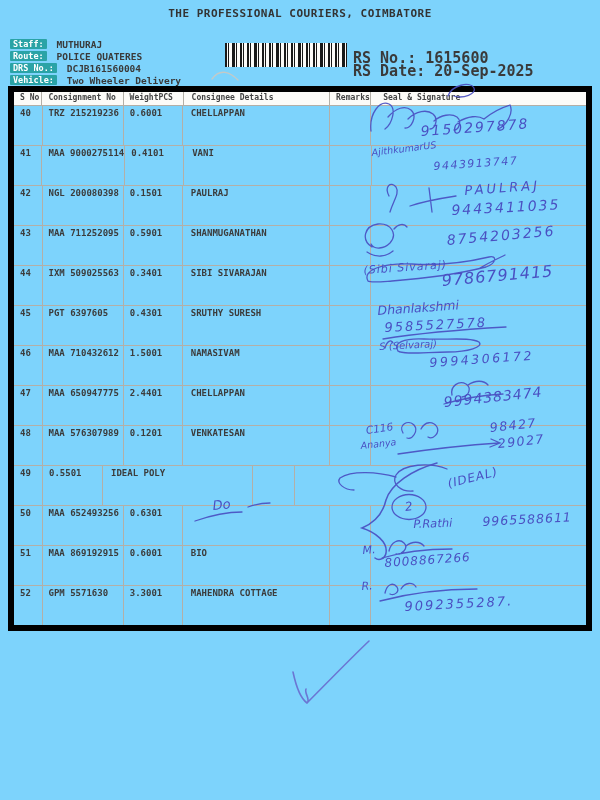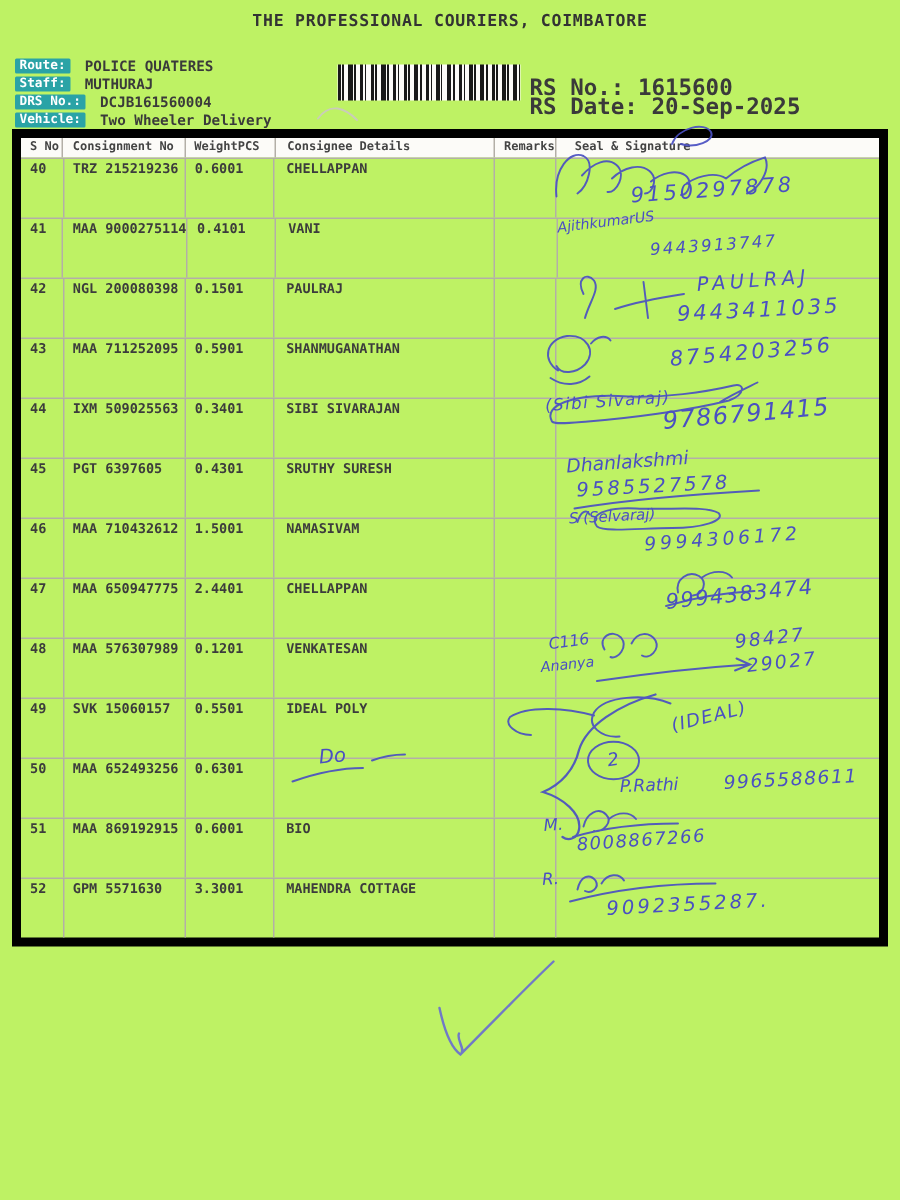--- a/index.html
+++ b/index.html
@@ -1,17 +1,17 @@
 <!DOCTYPE html>
 <html><head>
 <meta charset="utf-8">
 <style>
   html,body{margin:0;padding:0;}
   body{width:600px;height:800px;background:#e8e6e2;}
-  .page{position:relative;width:600px;height:800px;background:#bef264;overflow:hidden;
+  .page{position:relative;width:600px;height:800px;background:#7dd3fc;overflow:hidden;
         font-family:"DejaVu Sans Mono", "Liberation Mono", monospace;color:#3c3c3c;}
 
   
   .title{position:absolute;top:7px;left:0;width:600px;text-align:center;
          font-size:11px;font-weight:bold;letter-spacing:.5px;color:#333;}
   .subtitle{position:absolute;top:22px;left:0;width:600px;text-align:center;
          font-size:11px;font-weight:bold;letter-spacing:.2px;color:#333;}
 
   .meta{position:absolute;left:10px;top:39px;font-size:9.5px;font-weight:bold;line-height:12px;color:#3a3a3a;}
   .meta .line{height:12px;white-space:nowrap;}
@@ -75,26 +75,26 @@
 </style>
 </head>
 <body>
 
 <div class="page">
 
   <div class="title">THE PROFESSIONAL COURIERS, COIMBATORE</div>
 
   <div class="meta">
     <div class="line">
+      <span class="chip">Staff:</span>
+      <span class="v">MUTHURAJ</span>
+    </div>
+    <div class="line">
       <span class="chip">Route:</span>
       <span class="v">POLICE QUATERES</span>
-    </div>
-    <div class="line">
-      <span class="chip">Staff:</span>
-      <span class="v">MUTHURAJ</span>
     </div>
     <div class="line">
       <span class="chip">DRS No.:</span>
       <span class="v">DCJB161560004</span>
     </div>
     <div class="line">
       <span class="chip">Vehicle:</span>
       <span class="v">Two Wheeler Delivery</span>
     </div>
   </div>
@@ -213,21 +213,20 @@
       <div class="c c3">
           <span>0.120</span>
           <span>1</span>
         </div>
       <div class="c c4">VENKATESAN</div>
       <div class="c c5"></div>
       <div class="c c6"></div>
     </div>
     <div class="trow">
       <div class="c c1">49</div>
-      <div class="c c2">SVK 15060157</div>
       <div class="c c3">
           <span>0.550</span>
           <span>1</span>
         </div>
       <div class="c c4">IDEAL POLY</div>
       <div class="c c5"></div>
       <div class="c c6"></div>
     </div>
     <div class="trow">
       <div class="c c1">50</div>

